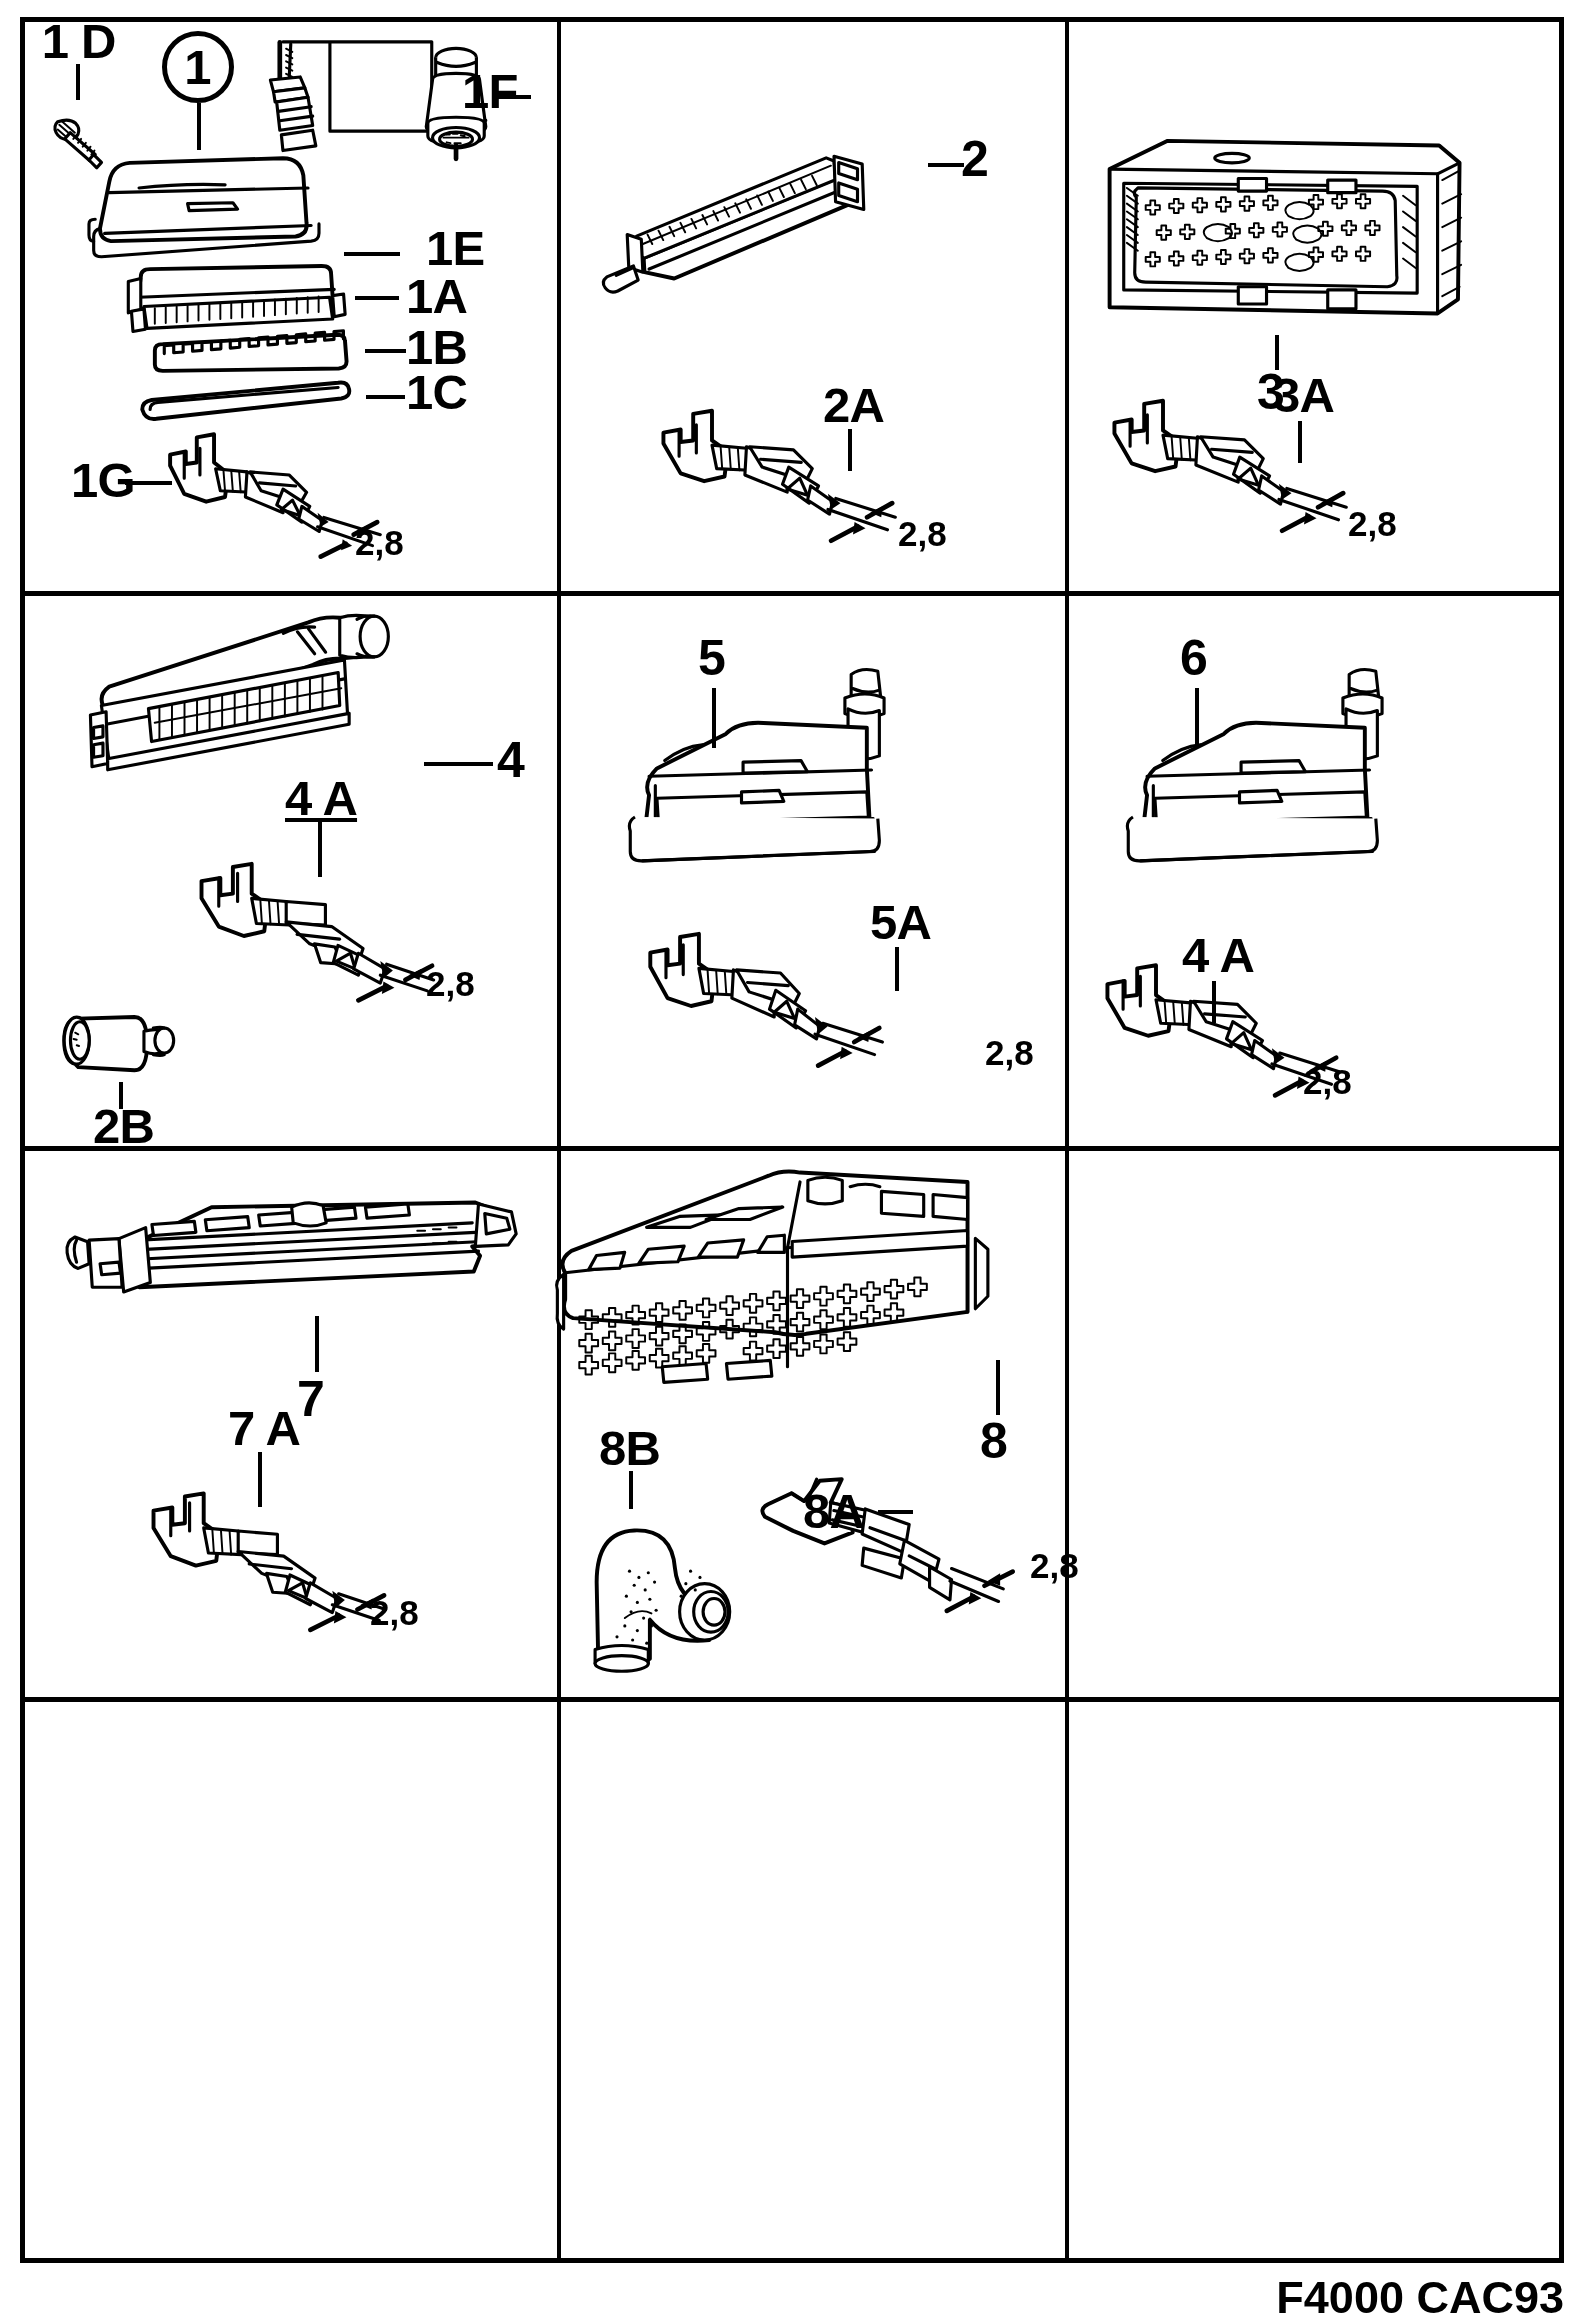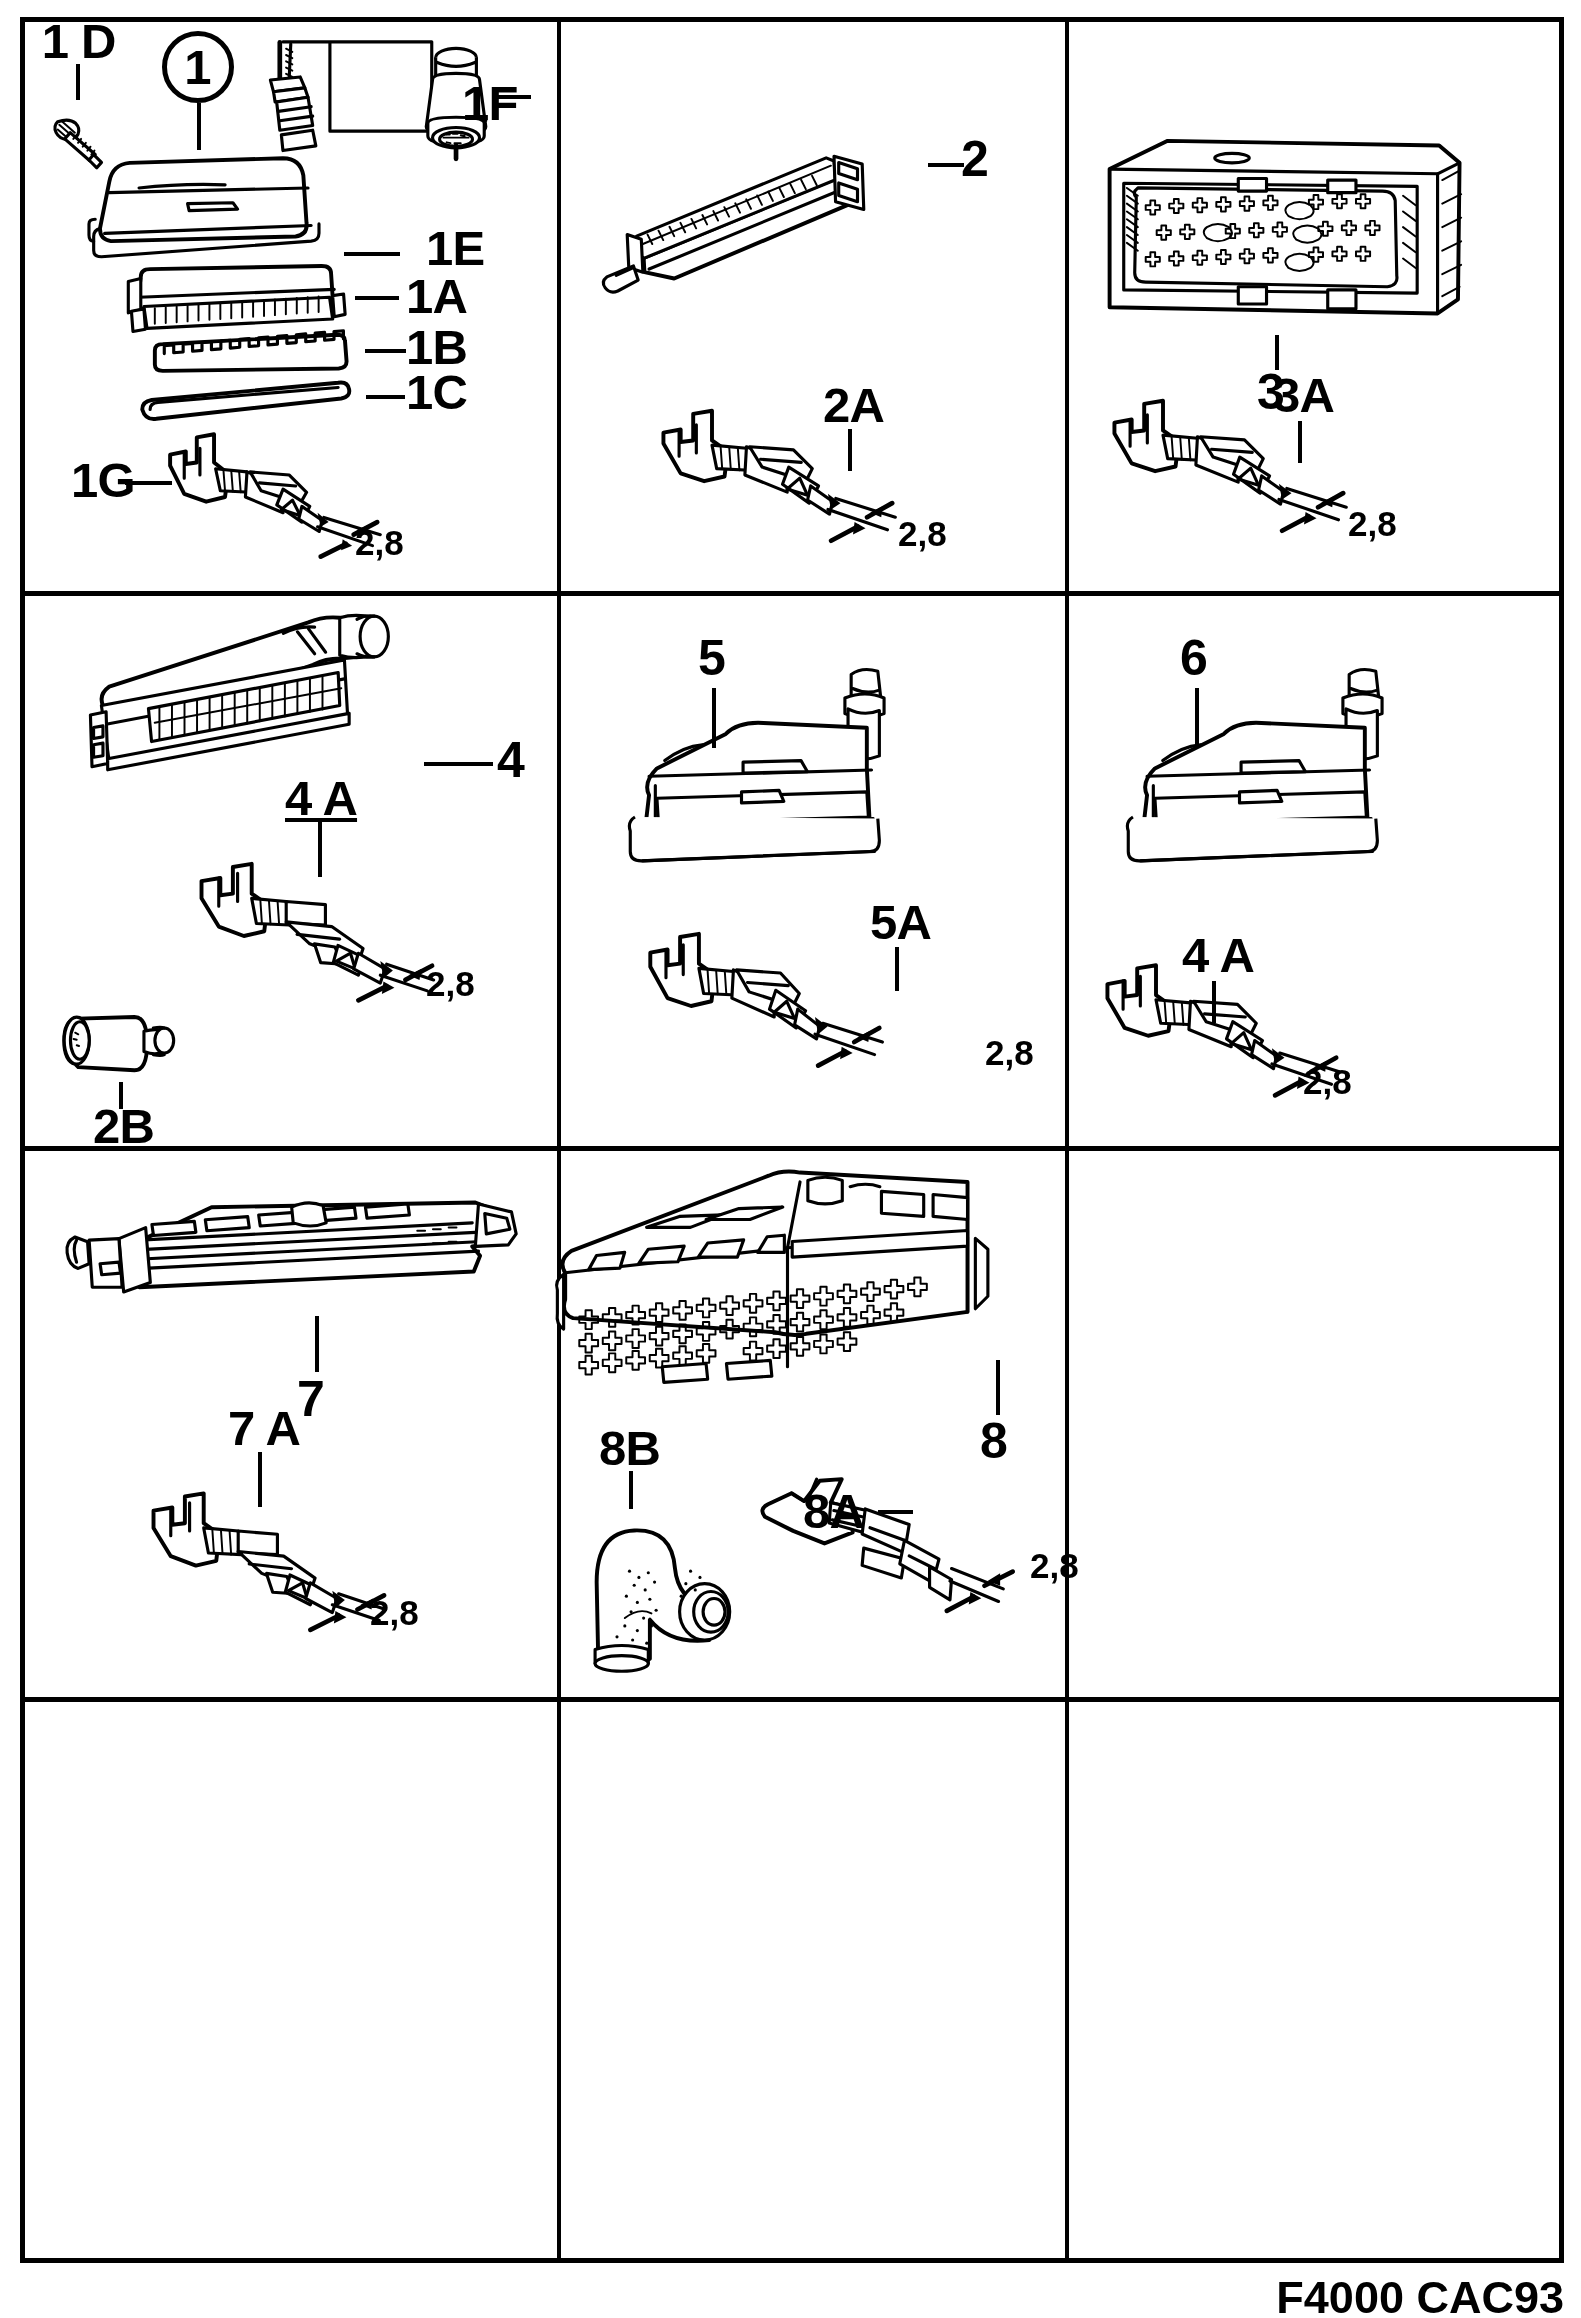--- a/index.html
+++ b/index.html
@@ -106,21 +106,21 @@
       <path class="ln" d="M22 22 q24 10 48 0"></path>
       <path class="fillw" d="M16 44 q0 -8 30 -8 q30 0 30 8 L84 104 q0 10 -38 10 q-38 0 -38 -10 Z"></path>
       <path class="ln" d="M14 96 q32 10 70 0"></path>
       <path class="fillw" d="M10 100 q0 -8 36 -8 q36 0 36 8 L82 116 q0 10 -36 10 q-36 0 -36 -10 Z"></path>
       <ellipse class="fillw" cx="46" cy="118" rx="30" ry="13"></ellipse>
       <ellipse class="fillw" cx="46" cy="120" rx="21" ry="9"></ellipse>
       <path class="lnthin" d="M30 118 l32 0 M34 114 l4 0 M42 113 l6 0 M52 115 l5 1 M34 124 l5 1 M44 125 l8 0"></path>
       <path class="ln2" d="M46 128 L46 145"></path>
     </svg>
     <div class="leader h" style="left:469px;top:72px;width:36px;"></div>
-    <div class="lbl big" style="left:436px;top:56px;">1F</div>
+    <div class="lbl big" style="left:436px;top:44px;">1F</div>
 
     <svg style="position:absolute;left:94px;top:243px;width:235px;height:78px;" viewBox="0 0 300 100">
       <path class="fillw2" d="M26 14 q0 -10 12 -10 L258 0 q12 0 12 10 l2 30 q0 10 -12 11 L34 56 q-12 0 -12 -10 Z"></path>
       <path class="ln" d="M24 40 L274 30"></path>
       <path class="fillw" d="M10 20 l16 -4 l0 40 l-16 4 Z"></path>
       <path class="fillw" d="M30 52 L268 40 l4 28 L34 80 Z"></path>
       <path class="lnthin" d="M44 54 l0 20 M58 53 l0 20 M72 52 l0 20 M86 51 l0 20 M100 50 l0 20 M114 49 l0 20 M128 48 l0 20 M142 47 l0 20 M156 46 l0 20 M170 45 l0 20 M184 44 l0 20 M198 43 l0 20 M212 42 l0 20 M226 41 l0 20 M240 40 l0 20 M254 39 l0 20"></path>
       <path class="fillw" d="M272 38 l14 -2 l2 26 l-14 3 Z"></path>
       <path class="fillw" d="M14 58 l16 -3 l2 26 l-16 3 Z"></path>
     </svg>

